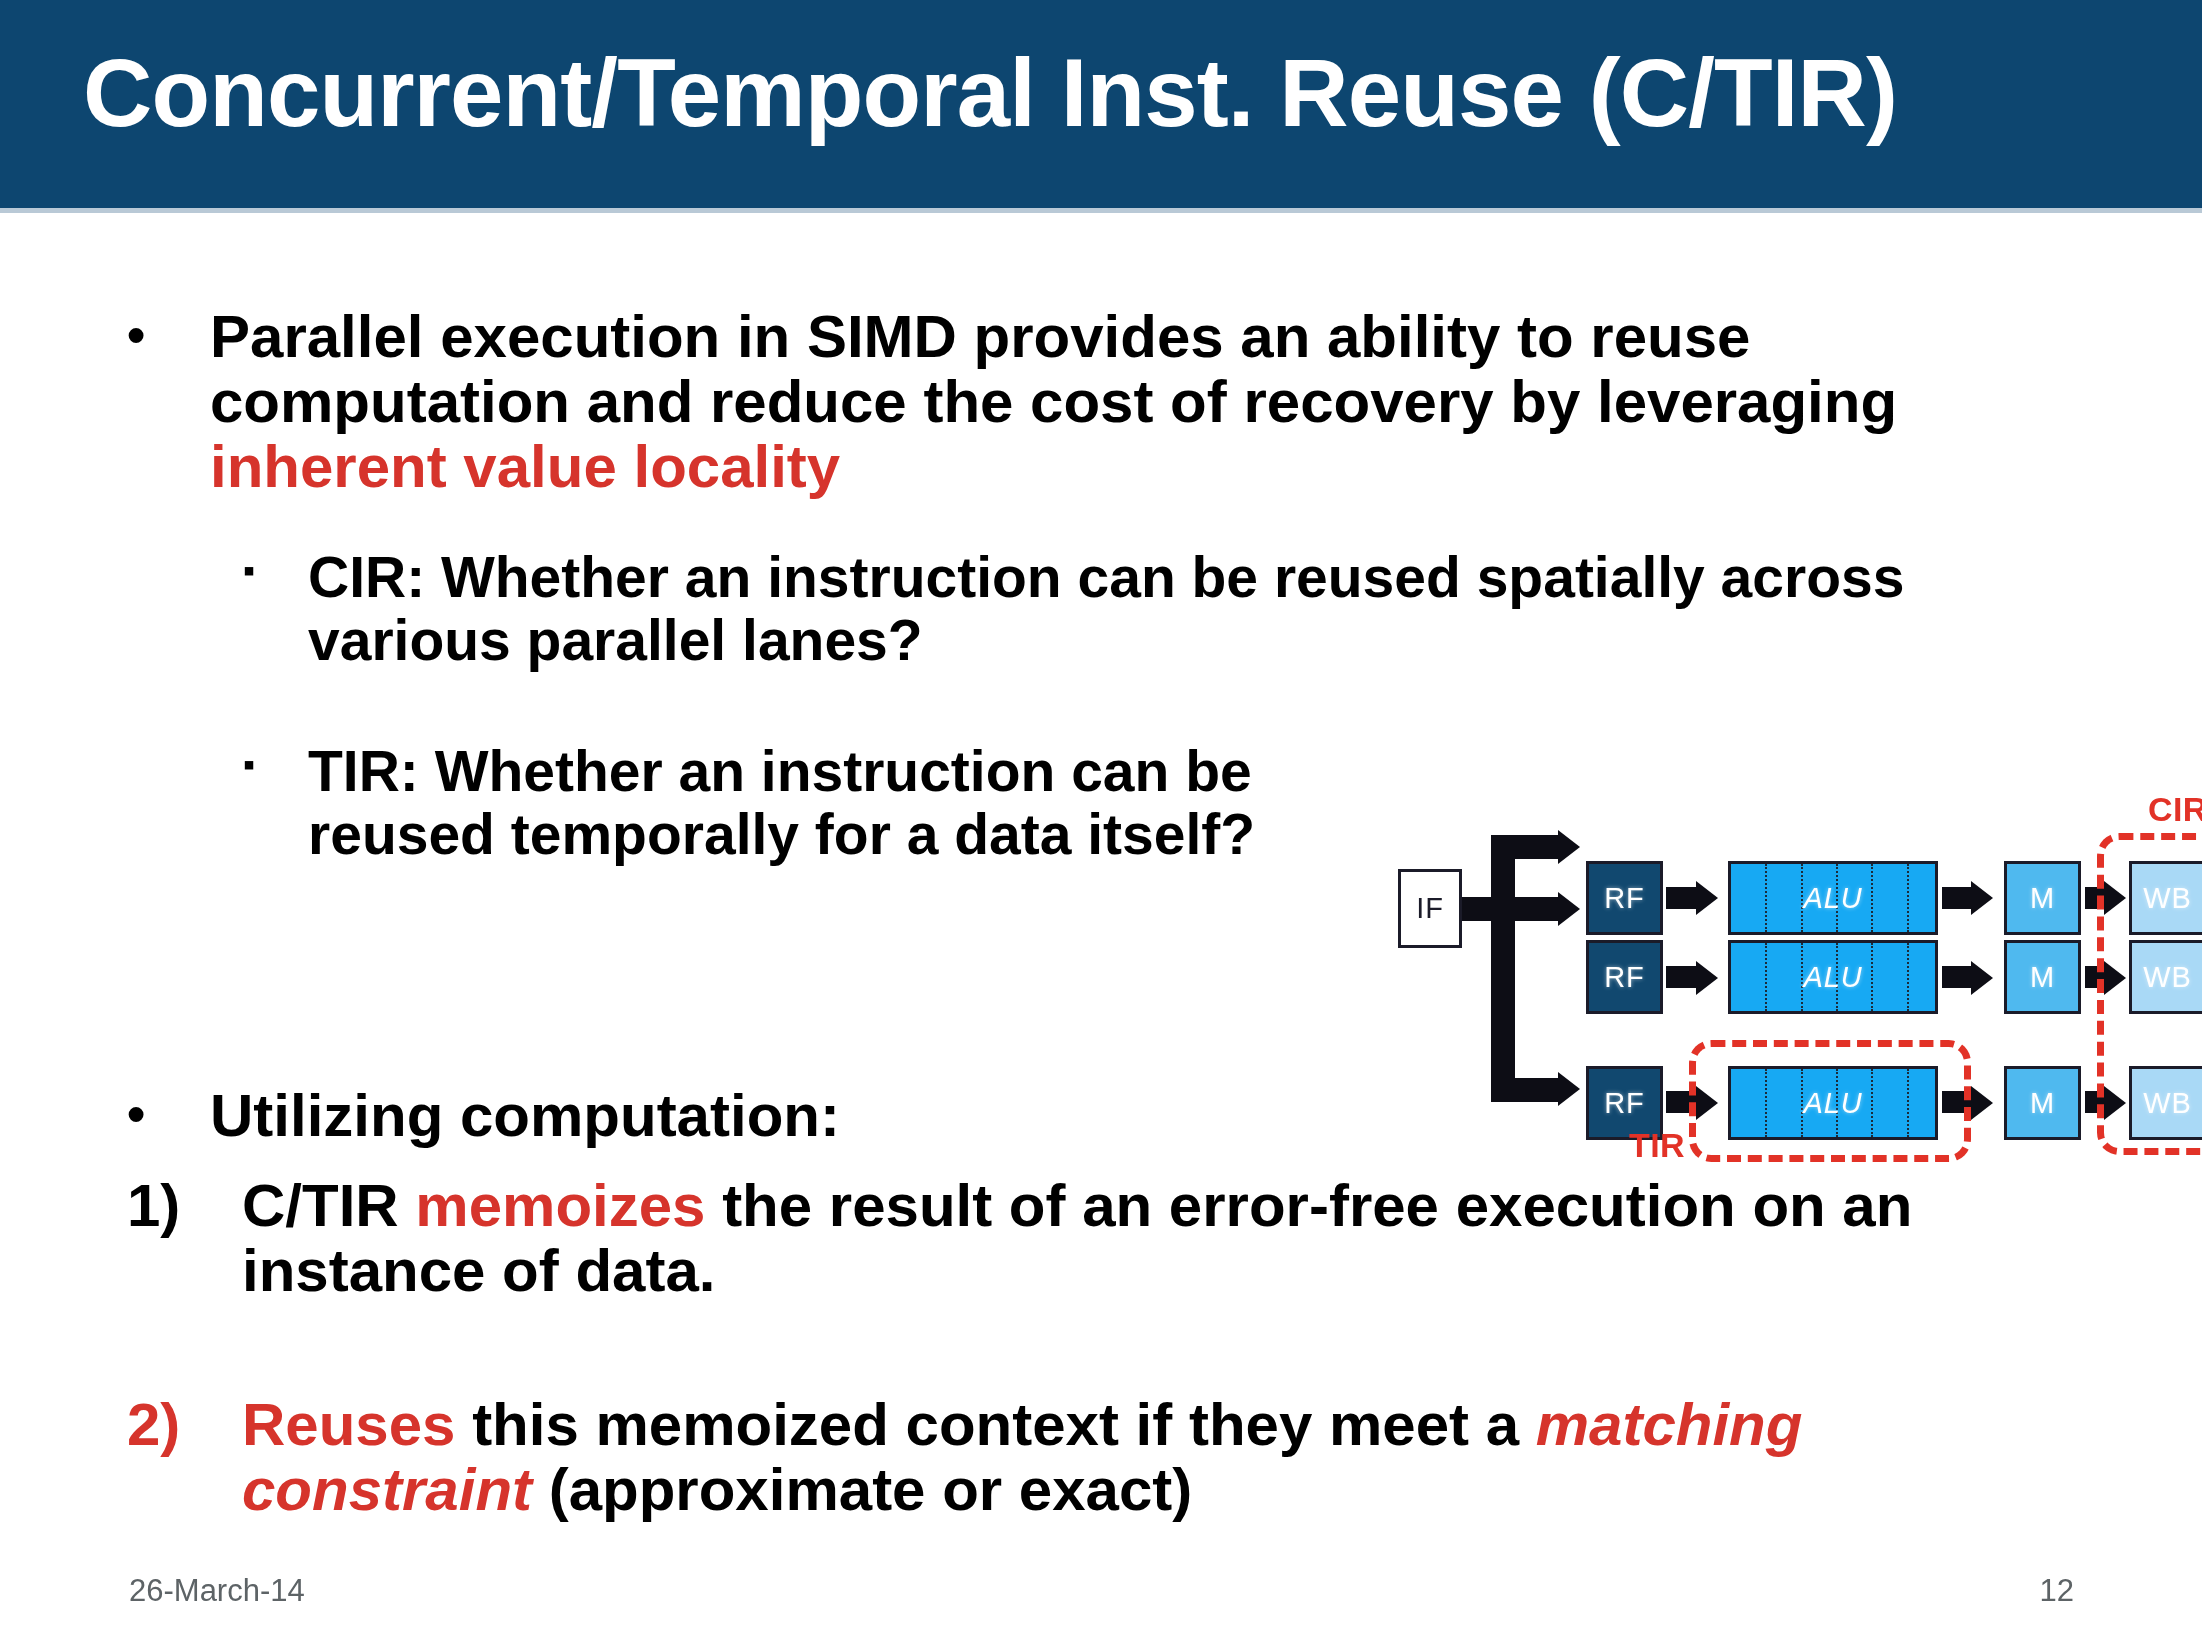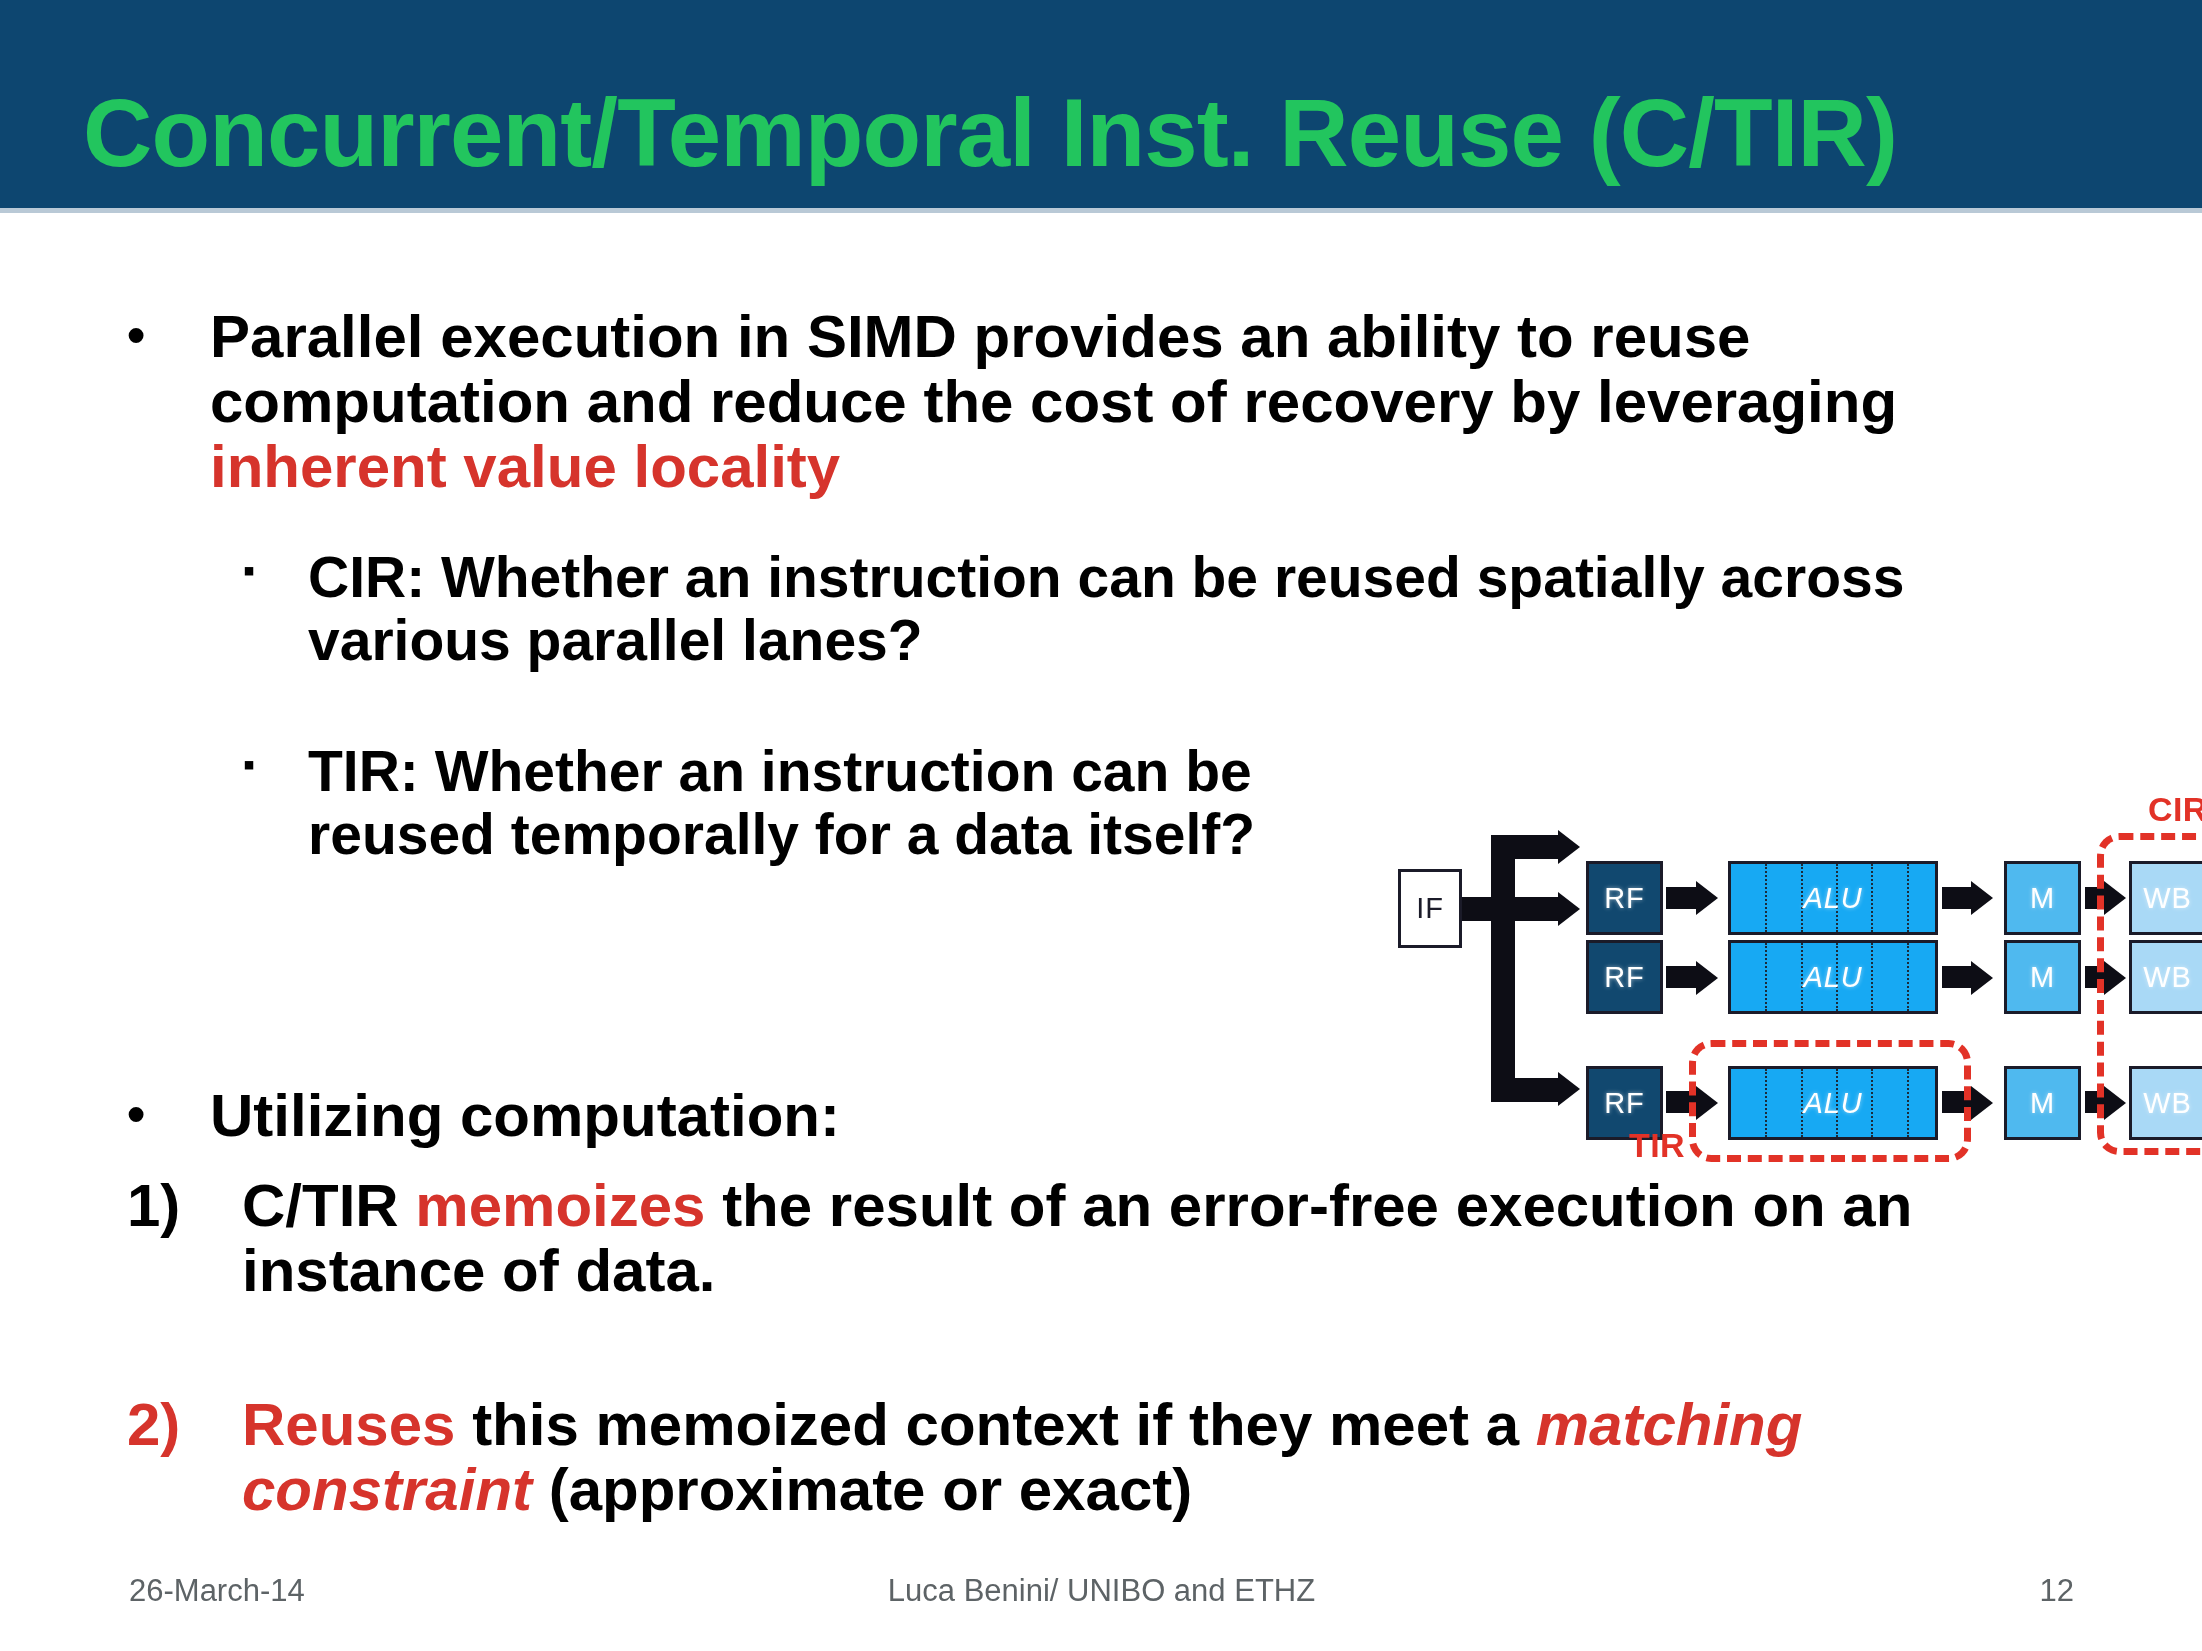--- a/index.html
+++ b/index.html
@@ -23,27 +23,26 @@
     height: 213px;
     background: #0d4670;
     border-bottom: 5.2px solid #b9c9d6;
     box-sizing: border-box;
   }
   .title-text {
     position: absolute;
     left: 83px;
     top: 33px;
     width: 2082px;
-    color: #22c55e;
+    color: #ffffff;
     font-size: 96px;
     font-weight: bold;
     letter-spacing: -0.9px;
     line-height: 1.25;
     white-space: nowrap;
-    margin-top: 40px;
   }
 
   
   .body-area {
     position: absolute;
     left: 0; top: 219px;
     width: 2203px;
     height: 1342px;
   }
 
@@ -318,16 +317,15 @@
   <div class="dashbox" style="left:699px; top:41px; width:146px; height:322px;"></div>
   <div class="dashlabel" style="left:750px; top:-1.7px;">CIR</div>
 
   <div class="dashbox" style="left:291px; top:248px; width:282px; height:122px;"></div>
   <div class="dashlabel" style="left:231px; top:334px;">TIR</div>
 
 </div>
 
 <div class="footer">
   <span class="f-date">26-March-14</span>
-  <span class="f-center">Luca Benini/ UNIBO and ETHZ</span>
   <span class="f-page">12</span>
 </div>
 
 
 </body></html>

